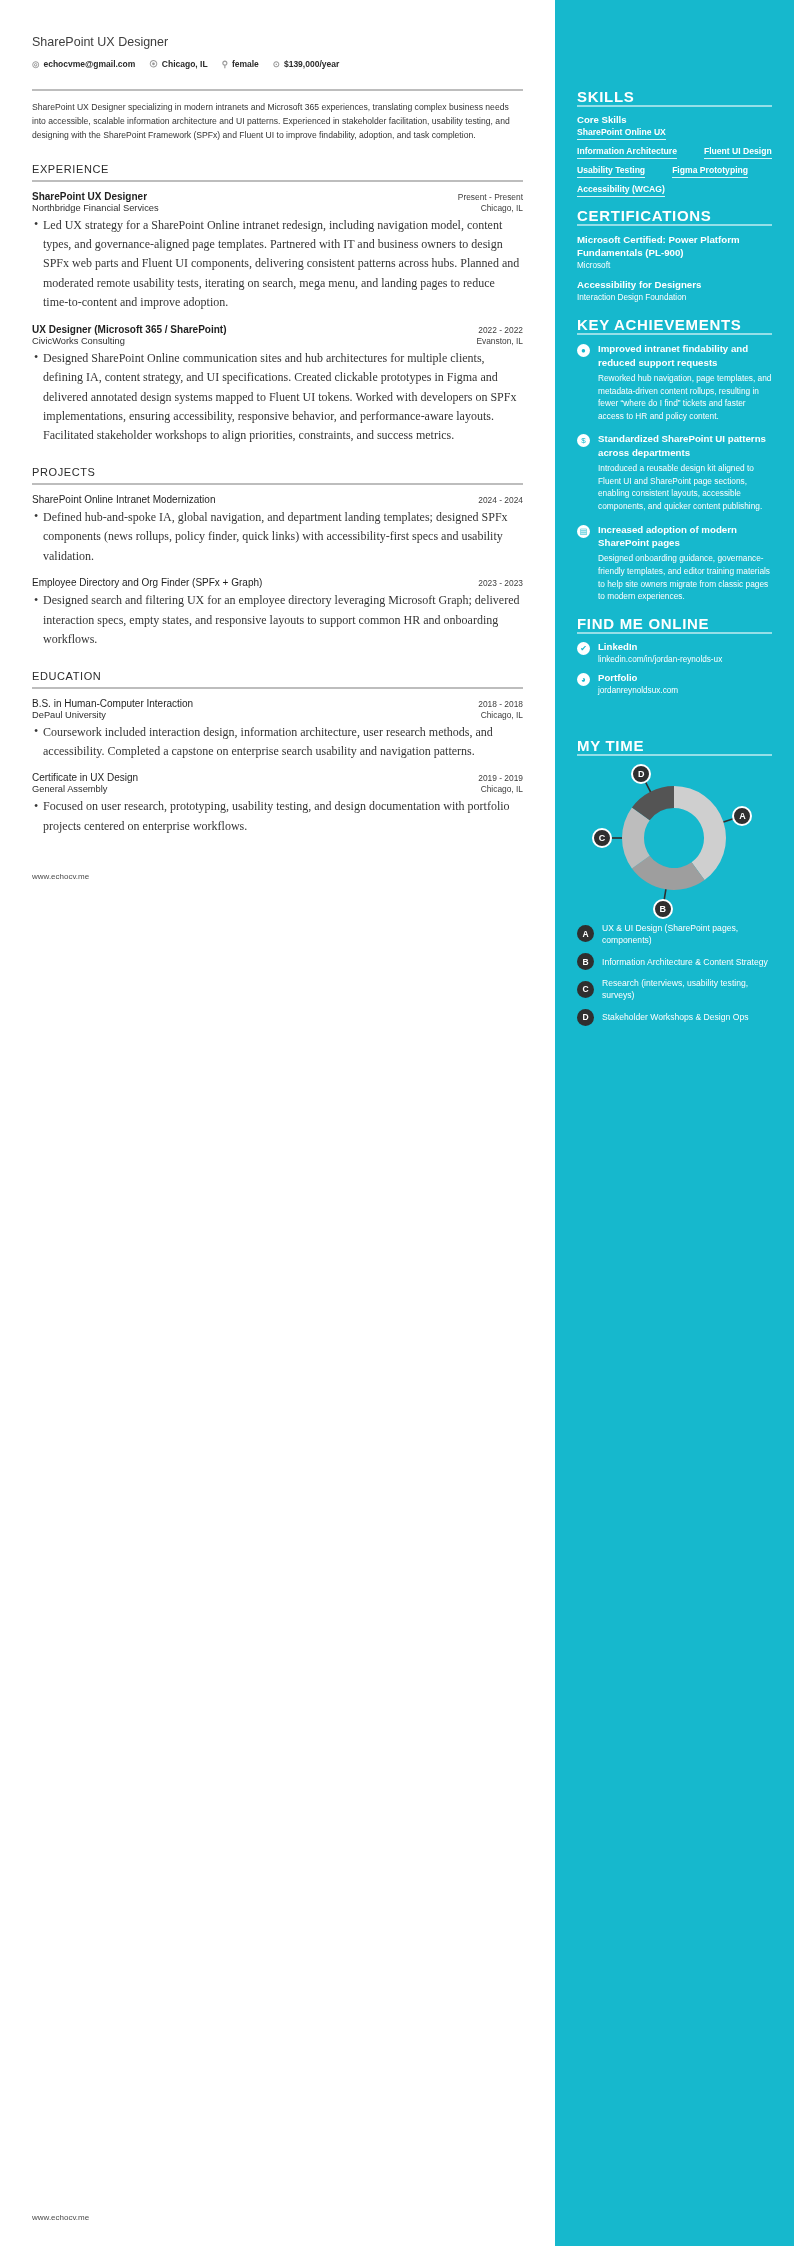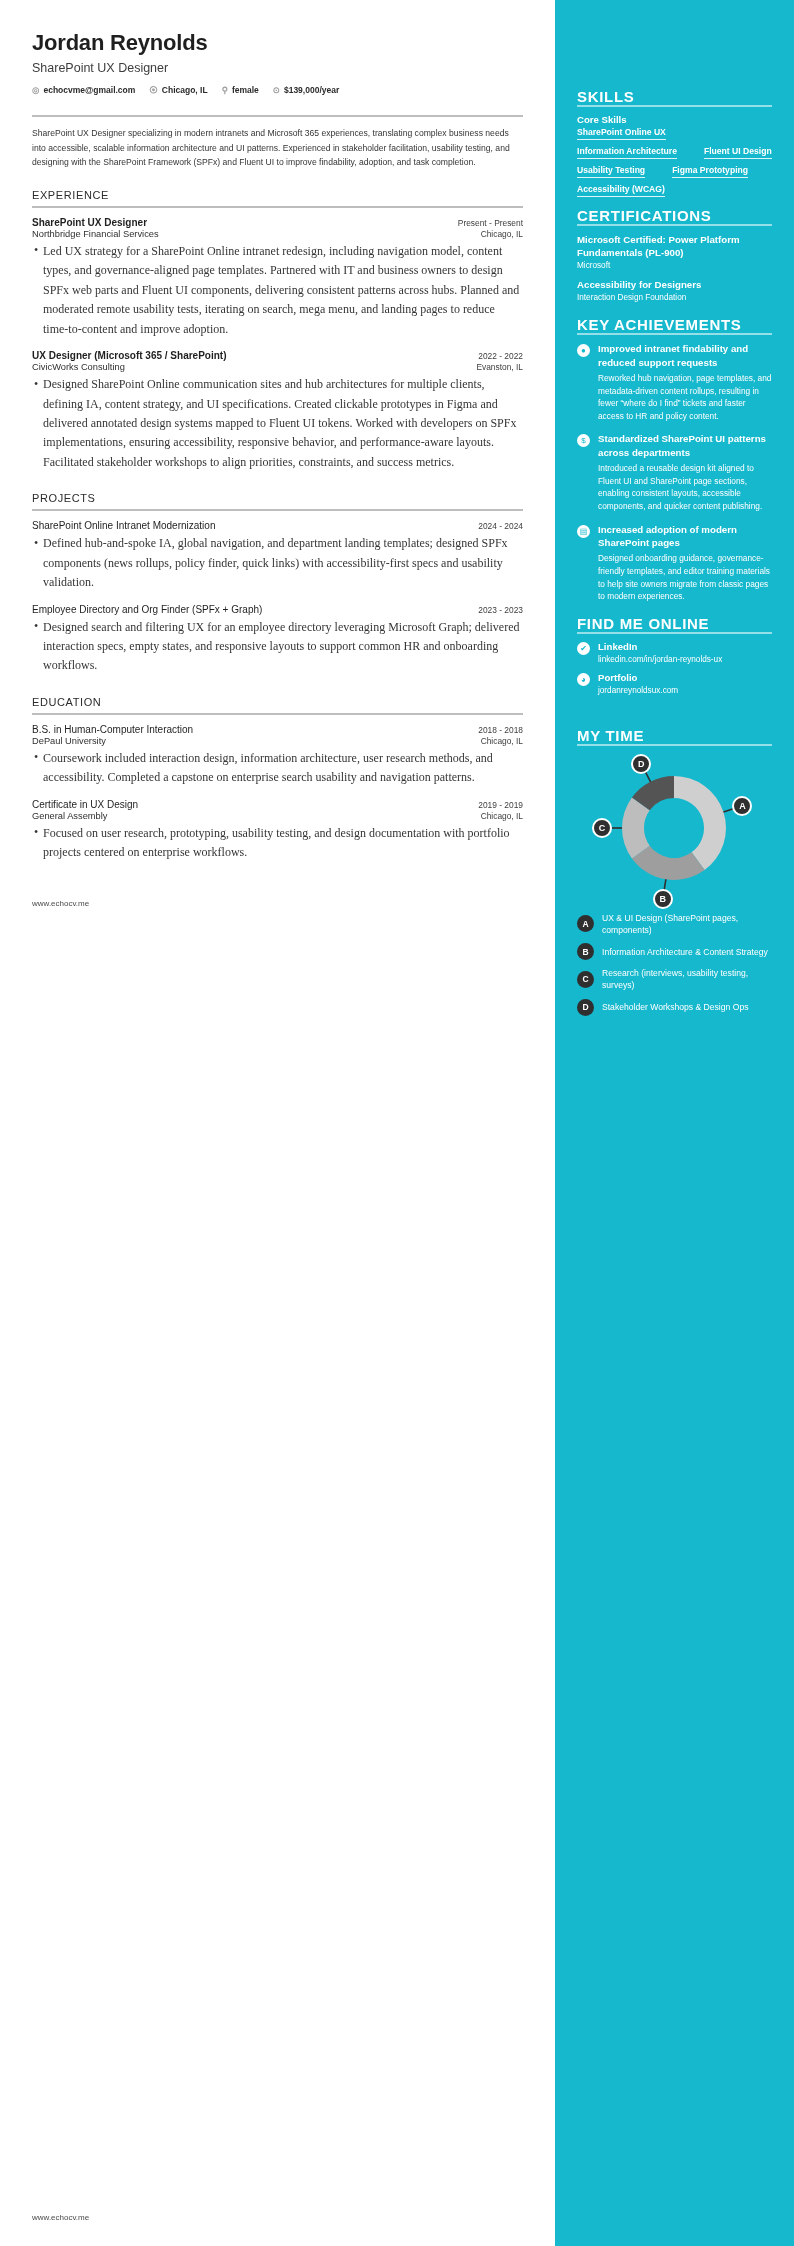--- a/index.html
+++ b/index.html
@@ -284,21 +284,20 @@
   }
 </style>
 </head>
 <body>
 
 <div class="page">
 
   <div class="main-col">
 
     <div>
-      <div class="name">Jordan Reynolds</div>
       <div class="job-title">SharePoint UX Designer</div>
       <div class="contact-row" id="contact-row">
           <div class="contact-item">
             <span class="ci">◎</span>
             <span>echocvme@gmail.com</span>
           </div>
           <div class="contact-item">
             <span class="ci">⦿</span>
             <span>Chicago, IL</span>
           </div>
@@ -486,21 +485,21 @@
           <div class="online-item">
             <span class="online-ico">◕</span>
             <div>
               <div class="online-label">Portfolio</div>
               <div class="online-url">jordanreynoldsux.com</div>
             </div>
           </div>
         </div>
     </div>
 
-    <div class="sb-section mytime-wrap" style="margin-top:30px">
+    <div class="sb-section mytime-wrap" style="margin-top:40px">
       <div class="sb-title">MY TIME</div>
       <div class="sb-rule"></div>
       <div class="donut-box" id="donut-box"><svg width="195" height="150">
             <line x1="75.20845601250176" y1="29.231686838958346" x2="64.31268401875262" y2="7.847530258437516" stroke="#2f2f2f" stroke-width="1.6"></line>
             <line x1="49" y1="72" x2="25" y2="72.00000000000001" stroke="#2f2f2f" stroke-width="1.6"></line>
             <line x1="89.4911456780689" y1="119.4090403485666" x2="85.73671851710337" y2="143.11356052284992" stroke="#2f2f2f" stroke-width="1.6"></line>
             <line x1="142.65071278216737" y1="57.16718427000252" x2="165.47606917325106" y2="49.75077640500379" stroke="#2f2f2f" stroke-width="1.6"></line>
             <path d="M 97 20
        A 52 52 0 0 1 127.5648331192086 114.06888370749726
        L 114.6335575687742 96.27050983124843

